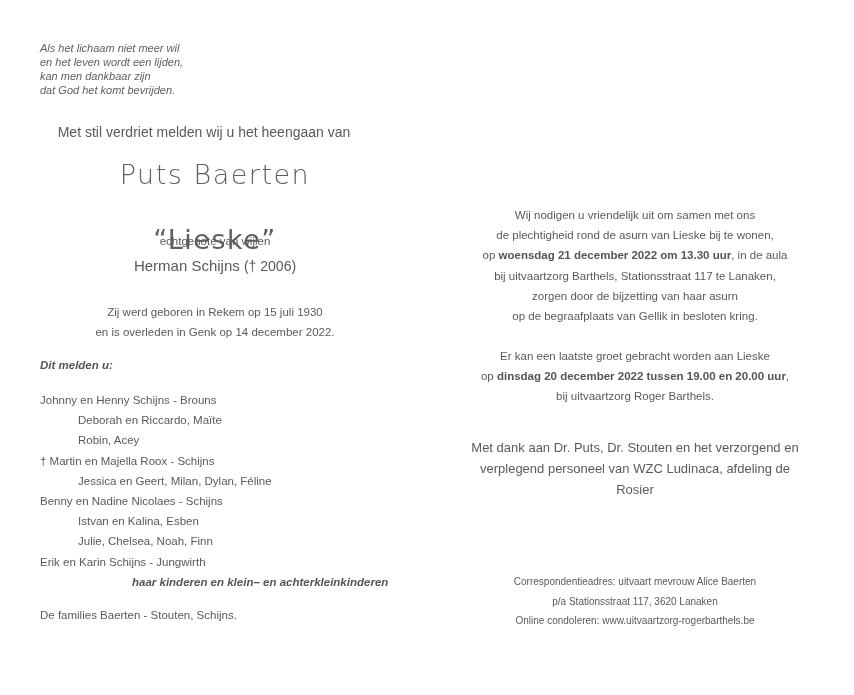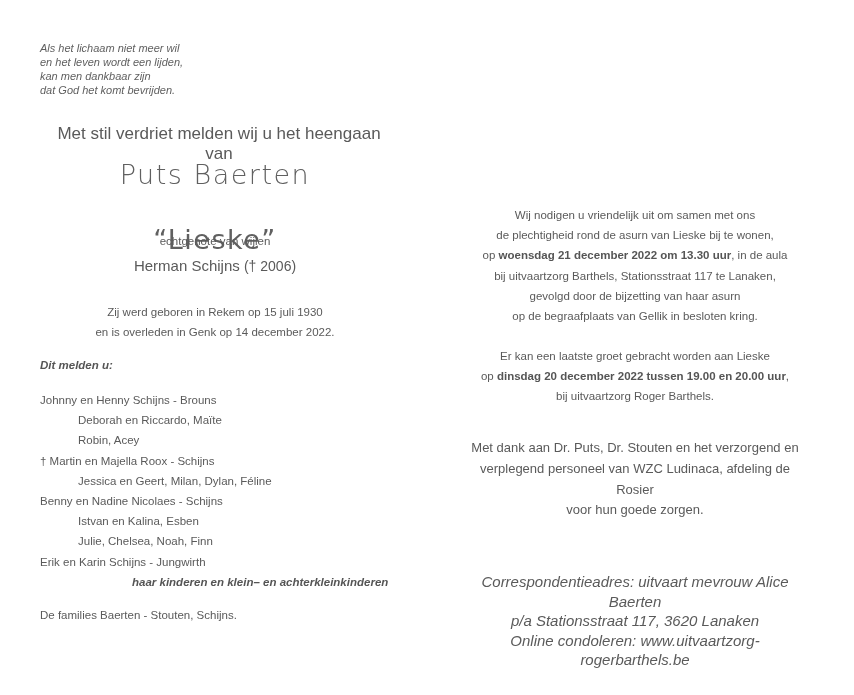--- a/index.html
+++ b/index.html
@@ -9,22 +9,22 @@
     color: #5a5a5a;
   }
 
   .poem {
     position: absolute; left: 40px; top: 41px;
     font-style: italic; font-size: 11px; line-height: 14px; color: #5f5f5f;
   }
   .poem div { white-space: nowrap; }
 
   .announce {
-    position: absolute; left: 44px; top: 124px; width: 350px; text-align: center;
-    font-size: 17px; color: #5a5a5a;
+    position: absolute; left: 29px; top: 124px; width: 350px; text-align: center;
+    font-size: 14px; color: #5a5a5a;
   }
   .name {
     position: absolute; left: 40px; top: 158px; width: 350px; text-align: center;
     font-family: "DejaVu Sans", sans-serif; font-size: 27px; line-height: 34px;
     color: #606060; letter-spacing: 1.5px; font-weight: 300;
   }
   .nickname {
     position: absolute; left: 40px; top: 193px; width: 350px; text-align: center;
     font-family: "DejaVu Sans", sans-serif; font-size: 27px; line-height: 34px;
     color: #606060; letter-spacing: 1.5px; margin-top: 30px;
@@ -68,21 +68,21 @@
   .visit {
     position: absolute; left: 462px; top: 346px; width: 346px; text-align: center;
     font-size: 11.5px; line-height: 20.2px;
   }
   .thanks {
     position: absolute; left: 462px; top: 438px; width: 346px; text-align: center;
     font-size: 13px; line-height: 20.8px;
   }
   .corr {
     position: absolute; left: 462px; top: 572px; width: 346px; text-align: center;
-    font-size: 15px; line-height: 19.5px; font-style: italic;
+    font-size: 10px; line-height: 19.5px;
   }
   b { font-weight: bold; color: #555; margin-top: 16px; }
 </style>
 </head>
 <body>
 
 <div class="poem">
   <div>Als het lichaam niet meer wil</div>
   <div>en het leven wordt een lijden,</div>
   <div>kan men dankbaar zijn</div>
@@ -119,33 +119,32 @@
   <div class="row closing">haar kinderen en klein– en achterkleinkinderen</div>
 </div>
 
 <div class="families">De families Baerten - Stouten, Schijns.</div>
 
 <div class="invite">
   <div>Wij nodigen u vriendelijk uit om samen met ons</div>
   <div>de plechtigheid rond de asurn van Lieske bij te wonen,</div>
   <div><span>op </span><b>woensdag 21 december 2022 om 13.30 uur</b><span>, in de aula</span></div>
   <div>bij uitvaartzorg Barthels, Stationsstraat 117 te Lanaken,</div>
-  <div>gevolgd door de bijzetting van haar asurn</div>
+  <div>zorgen door de bijzetting van haar asurn</div>
   <div>op de begraafplaats van Gellik in besloten kring.</div>
 </div>
 
 <div class="visit">
   <div>Er kan een laatste groet gebracht worden aan Lieske</div>
   <div><span>op </span><b>dinsdag 20 december 2022 tussen 19.00 en 20.00 uur</b><span>,</span></div>
   <div>bij uitvaartzorg Roger Barthels.</div>
 </div>
 
 <div class="thanks">
   <div>Met dank aan Dr. Puts, Dr. Stouten en het verzorgend en</div>
   <div>verplegend personeel van WZC Ludinaca, afdeling de Rosier</div>
-  <div>voor hun goede zorgen.</div>
 </div>
 
 <div class="corr">
   <div>Correspondentieadres: uitvaart mevrouw Alice Baerten</div>
   <div>p/a Stationsstraat 117, 3620 Lanaken</div>
   <div><span>Online condoleren: </span><span>www.uitvaartzorg-rogerbarthels.be</span></div>
 </div>
 
 </body></html>

